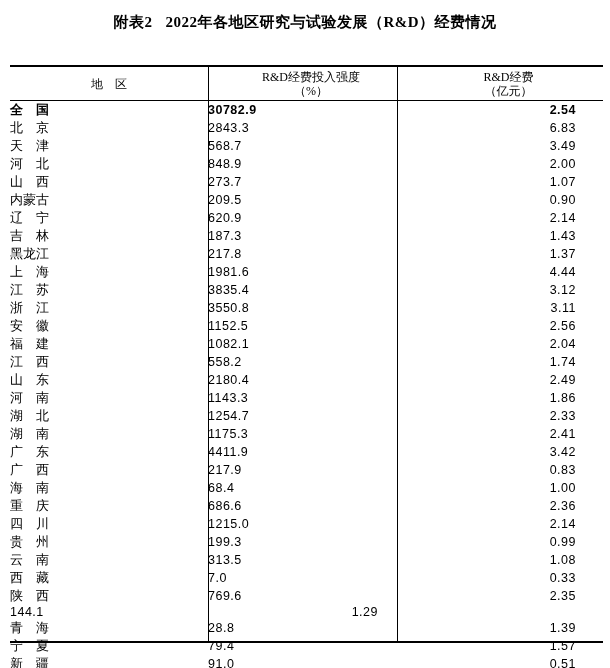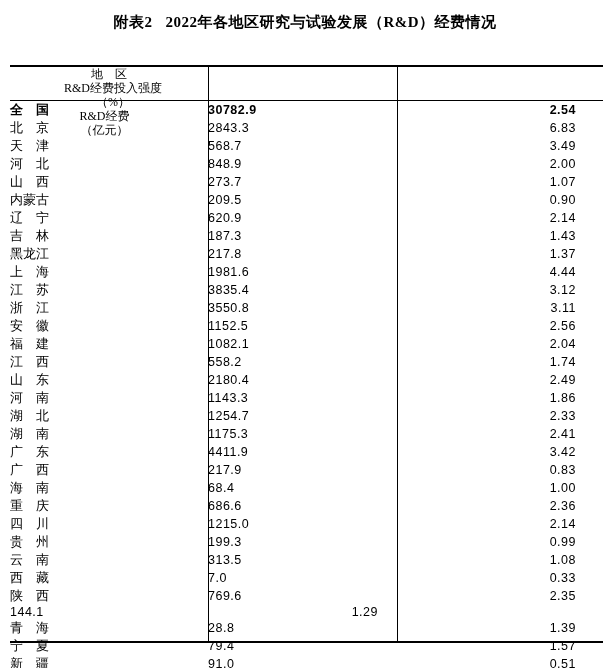--- a/index.html
+++ b/index.html
@@ -21,21 +21,21 @@
 
   
   .rd-table{
     position:absolute;left:10px;top:65px;width:593px;
     border-top:2.5px solid #000;border-bottom:2.5px solid #000;
   }
   .vline{position:absolute;top:0;bottom:0;width:1px;background:#000;}
   .vline1{left:198px;}
   .vline2{left:387px;}
 
-  .thead{display:flex;height:33px;border-bottom:1.5px solid #000;flex-direction:column;}
+  .thead{display:flex;height:33px;border-bottom:1.5px solid #000;}
   .thead .hcell{
     display:flex;flex-direction:column;justify-content:center;
     text-align:center;font-size:12px;line-height:14px;
     font-family:"Liberation Serif","DejaVu Serif",serif;
   }
   .hc1{width:198px;}
   .hc2{width:189px;}
   .hc3{width:206px;}
 
   .tbody{display:flex;flex-direction:column;height:540px;}

